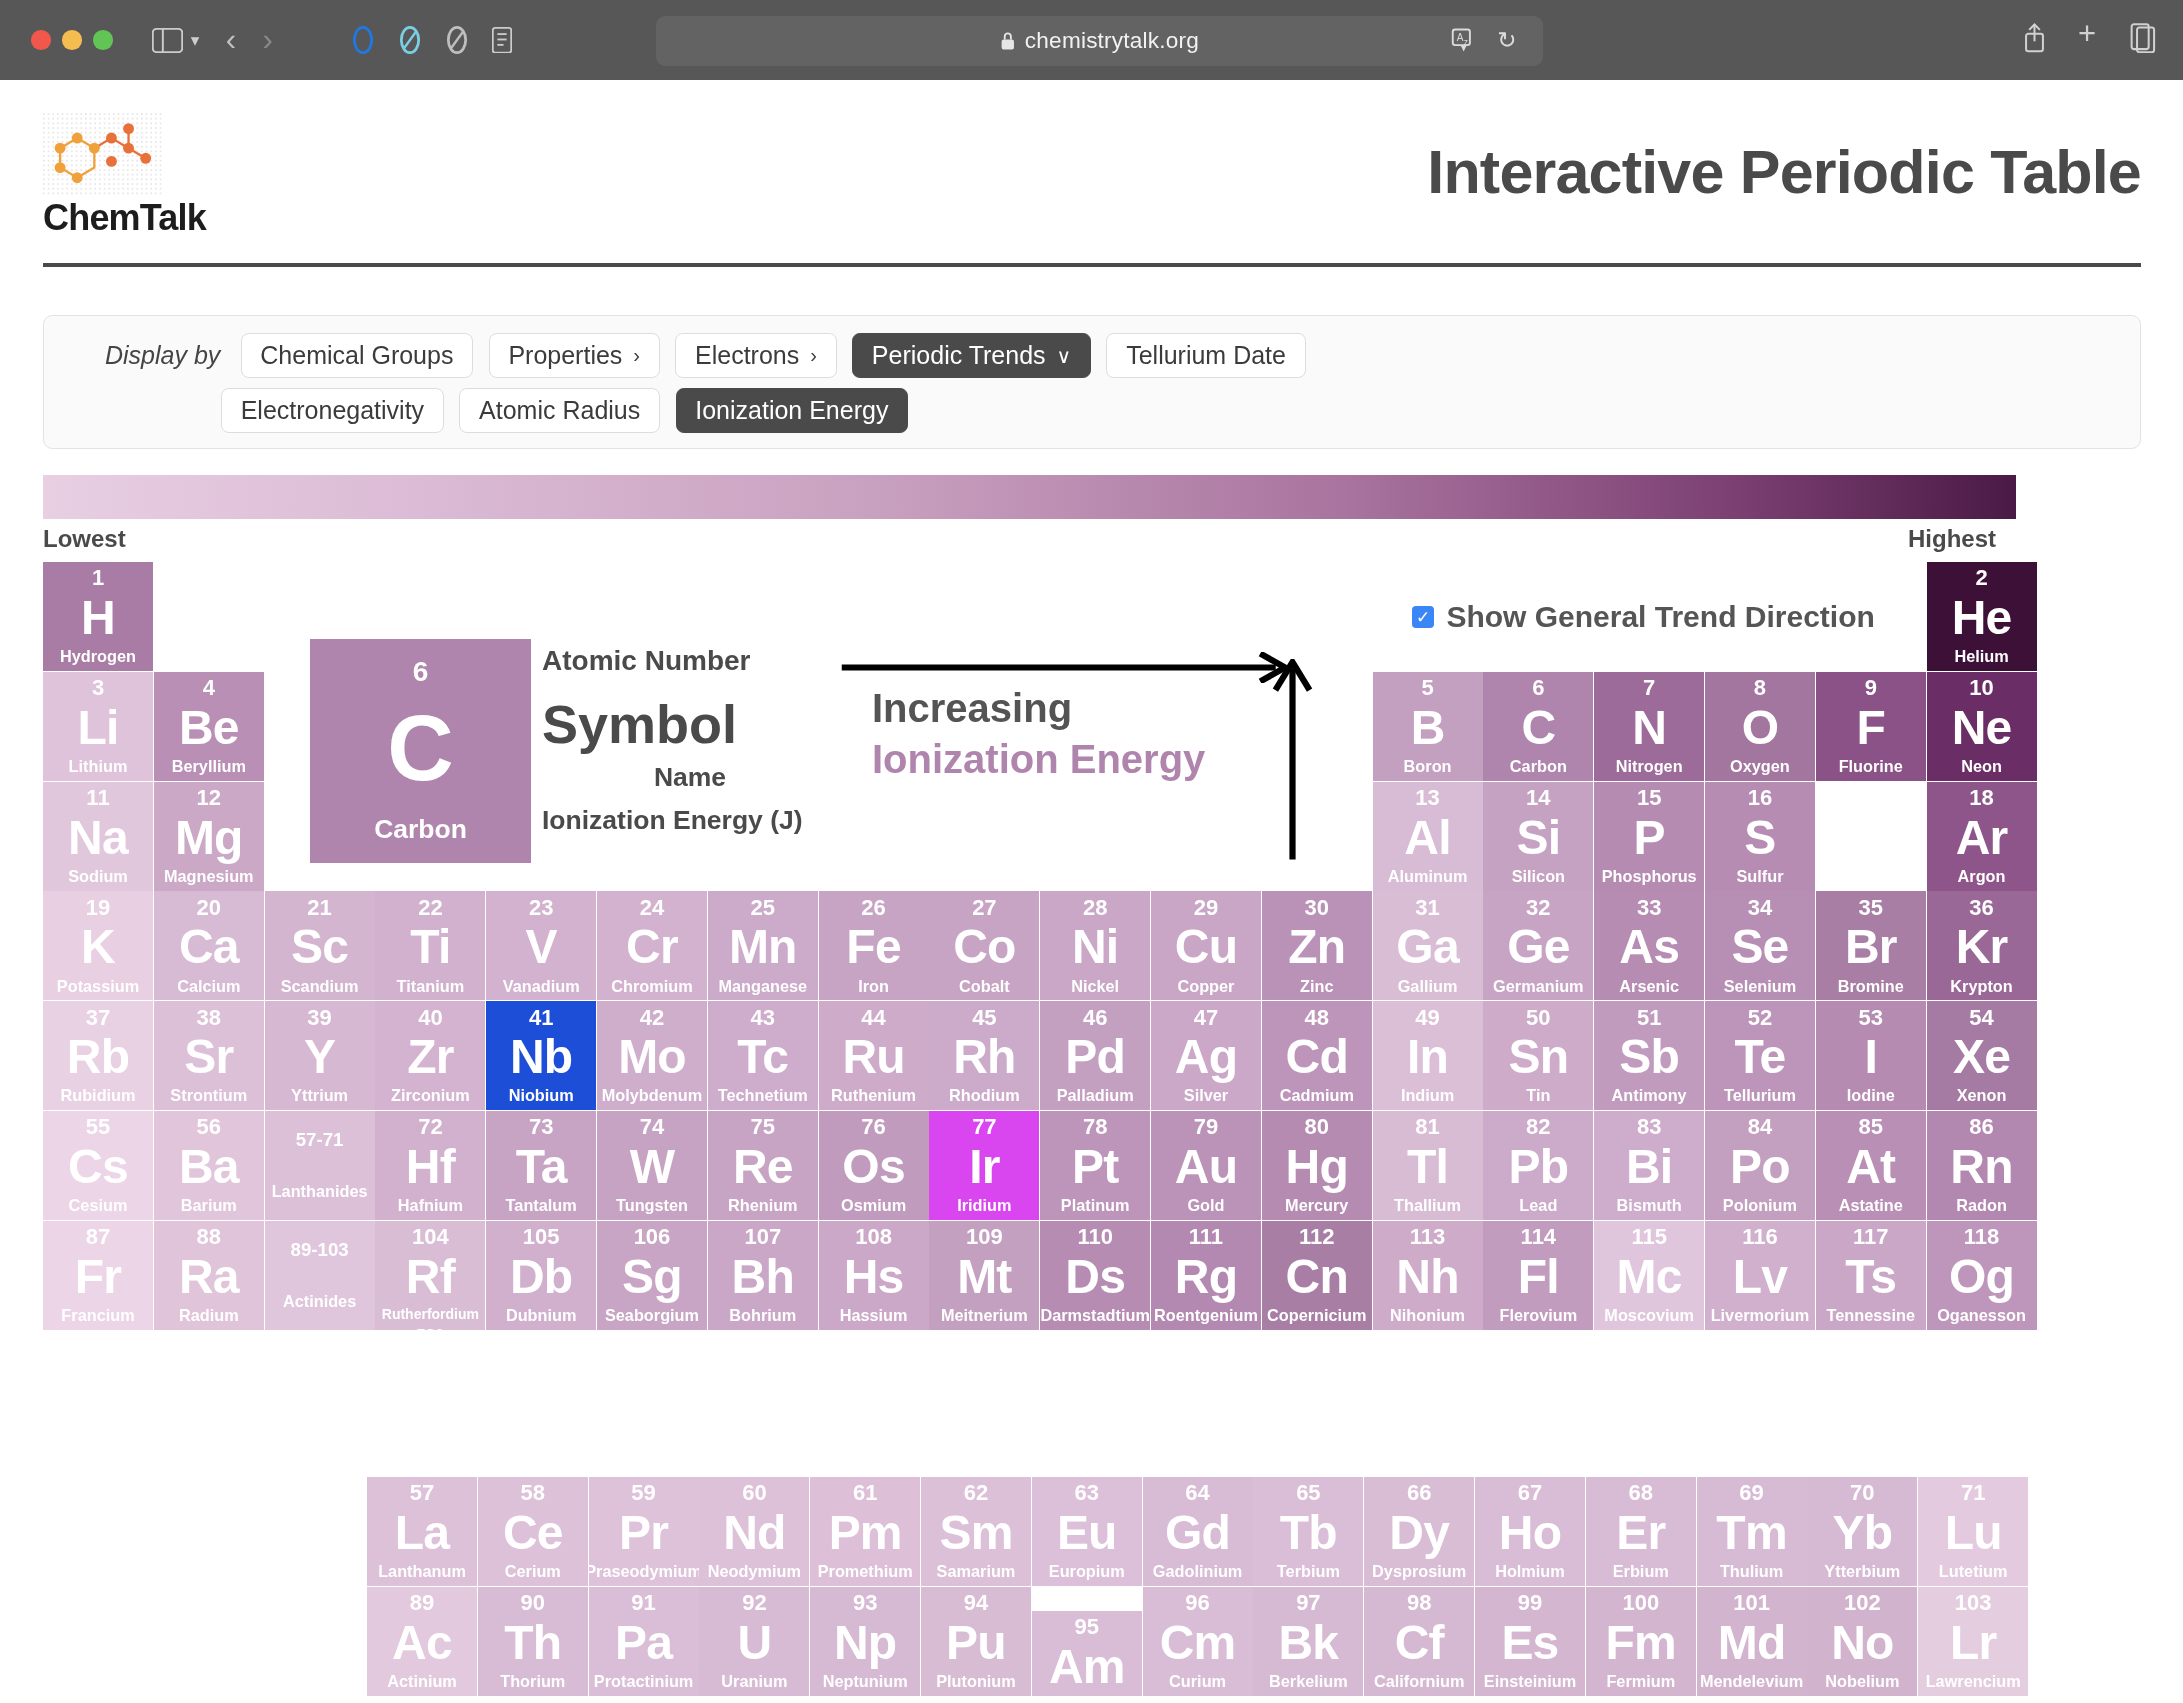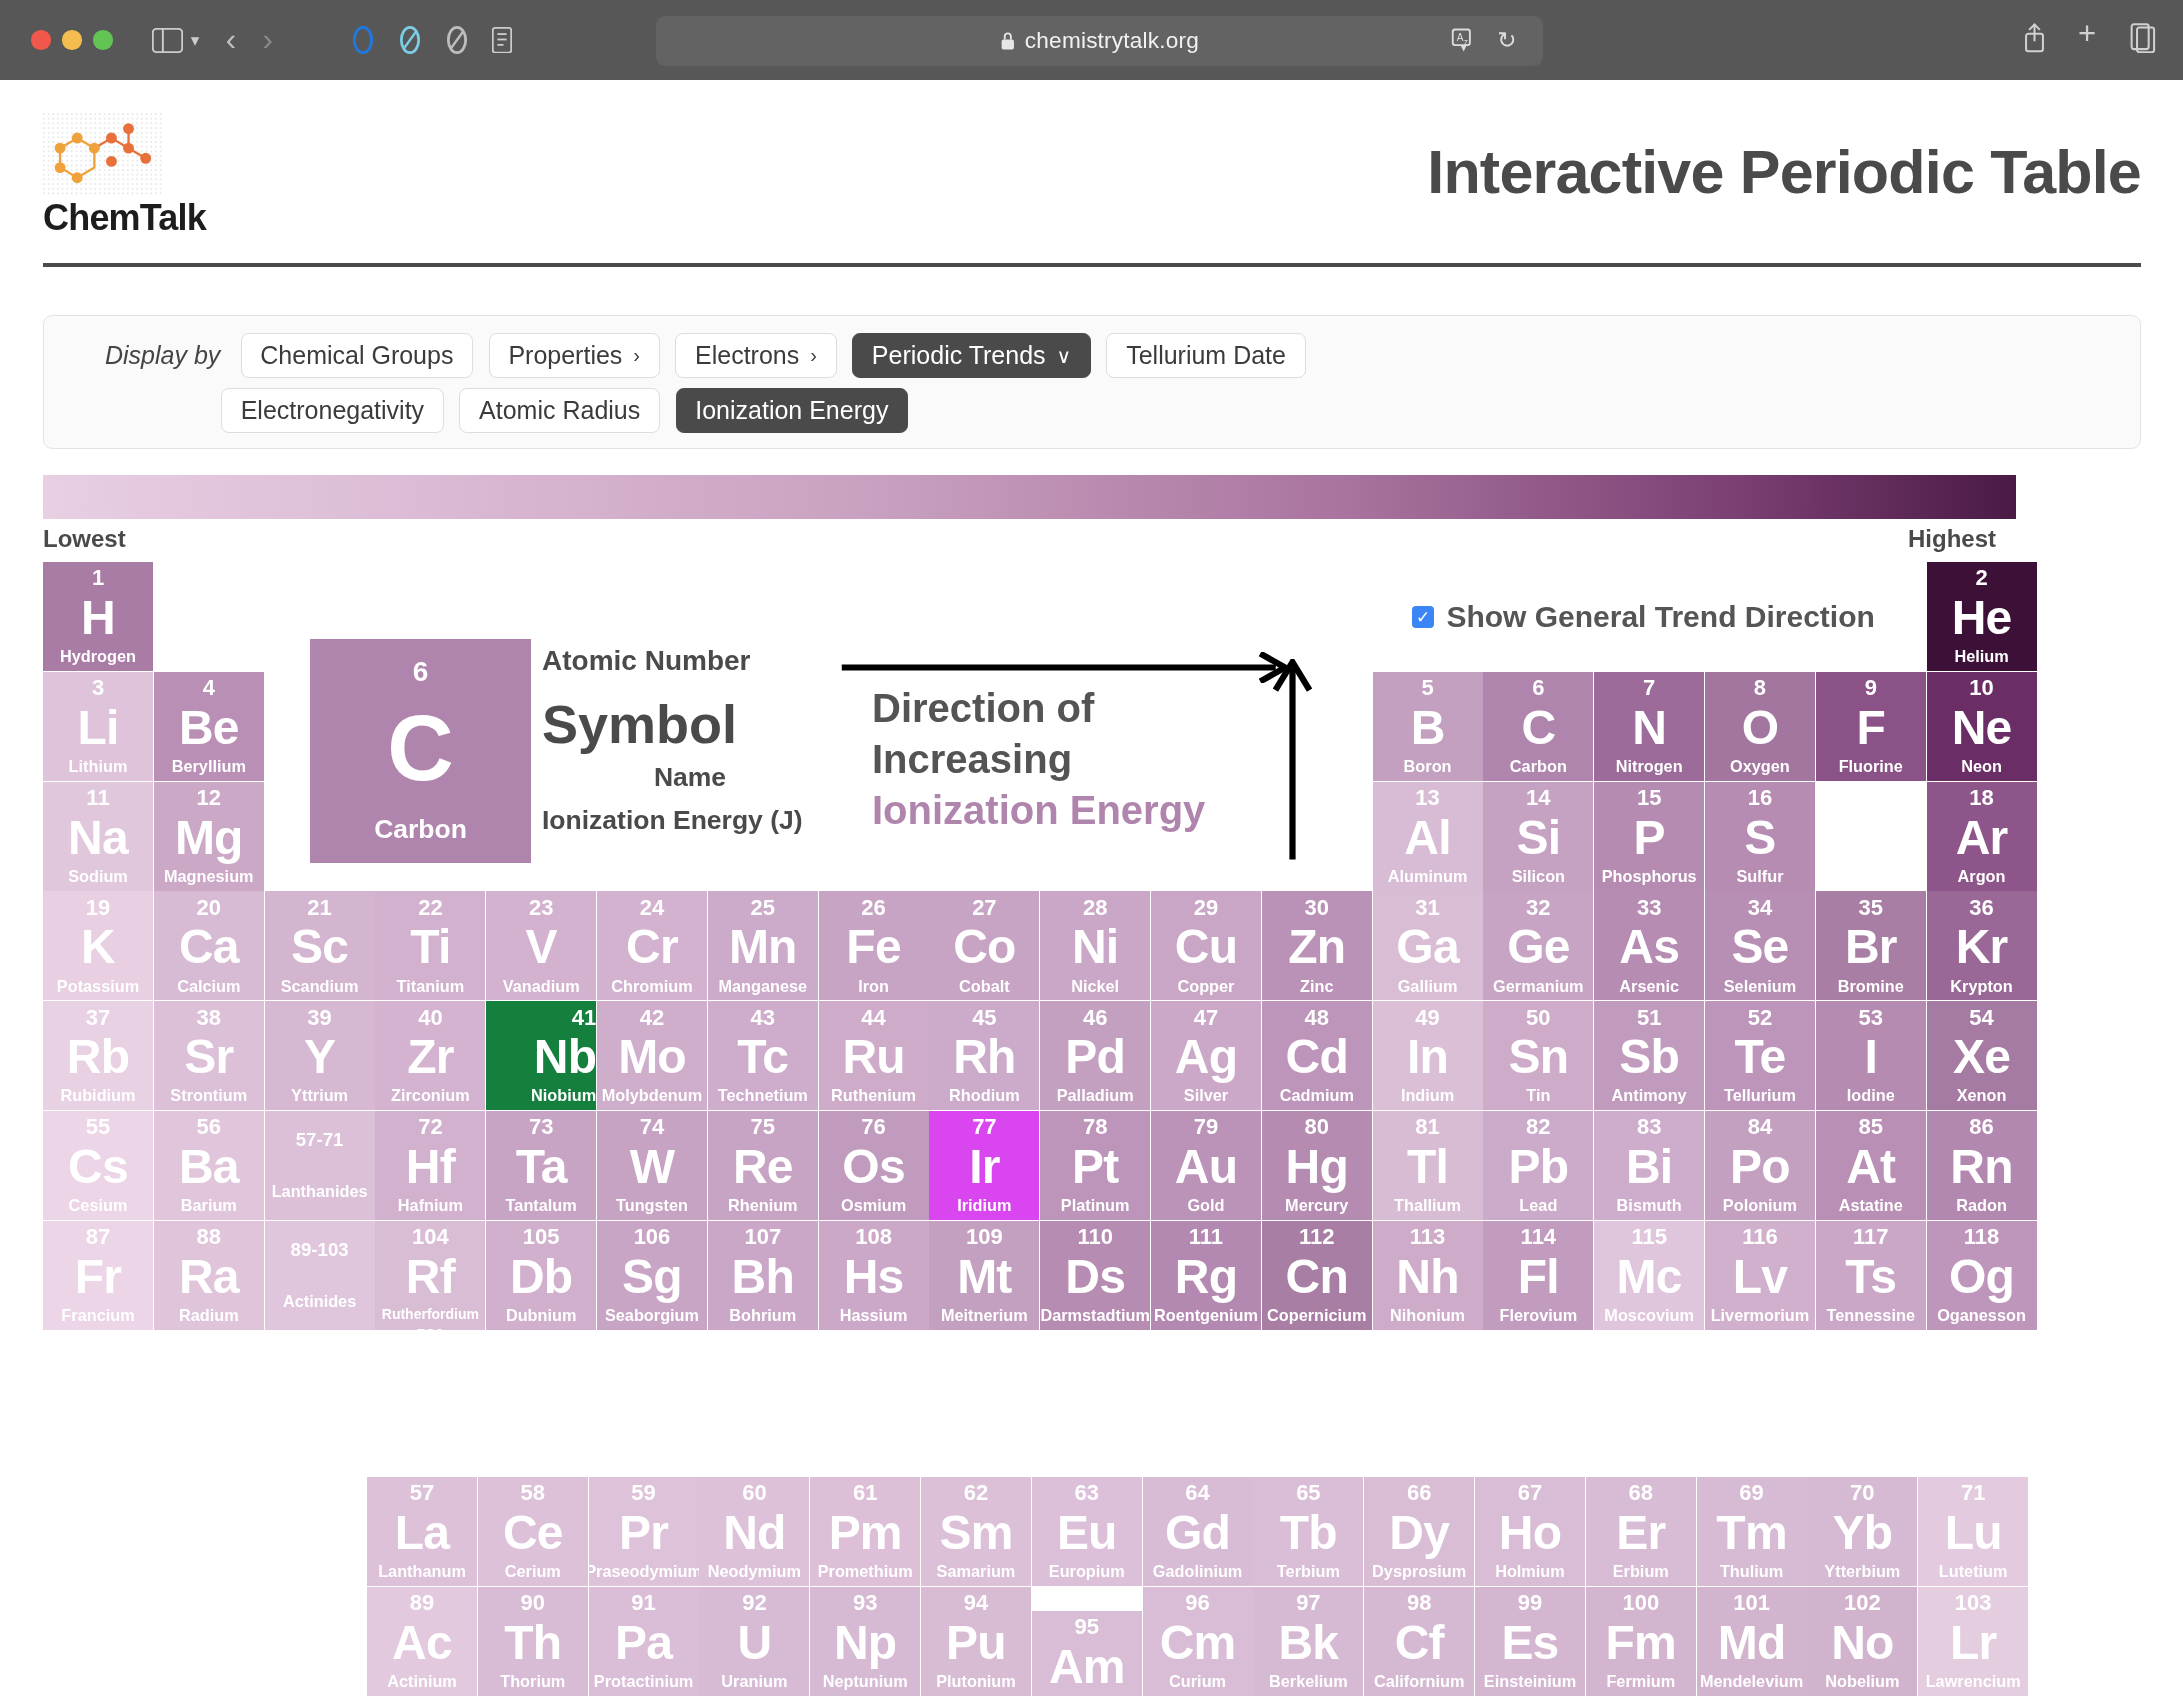--- a/index.html
+++ b/index.html
@@ -967,21 +967,21 @@
       <div class="cell" style="background: rgb(214, 184, 210); grid-area: 5 / 3;">
         <div class="num">39</div>
         <div class="sym">Y</div>
         <div class="nm">Yttrium</div>
       </div>
       <div class="cell" style="background: rgb(211, 179, 208); grid-area: 5 / 4;">
         <div class="num">40</div>
         <div class="sym">Zr</div>
         <div class="nm">Zirconium</div>
       </div>
-      <div class="cell" style="background: #15803d; grid-area: 5 / 5; align-items: flex-end;">
+      <div class="cell" style="background: #1d4ed8; grid-area: 5 / 5;">
         <div class="num">41</div>
         <div class="sym">Nb</div>
         <div class="nm">Niobium</div>
       </div>
       <div class="cell" style="background: rgb(207, 174, 203); grid-area: 5 / 6;">
         <div class="num">42</div>
         <div class="sym">Mo</div>
         <div class="nm">Molybdenum</div>
       </div>
       <div class="cell" style="background: rgb(206, 172, 203); grid-area: 5 / 7;">
@@ -1393,21 +1393,20 @@
   <div id="trend-group">
     <svg id="arrow-horizontal" width="451" height="31" viewBox="0 0 580 40">
       <line x1="0" y1="20" x2="560" y2="20" stroke="#000" stroke-width="8"></line>
       <polyline points="540,2 572,20 540,38" fill="none" stroke="#000" stroke-width="8" stroke-linejoin="miter"></polyline>
     </svg>
     <svg id="arrow-vertical" width="47" height="202" viewBox="0 0 60 260">
       <line x1="30" y1="258" x2="30" y2="12" stroke="#000" stroke-width="8"></line>
       <polyline points="8,40 30,4 52,40" fill="none" stroke="#000" stroke-width="8" stroke-linejoin="miter"></polyline>
     </svg>
     <div id="trend-text">
-      <div class="t-line">Direction of</div>
       <div class="t-line">Increasing</div>
       <div class="t-accent" style="color: rgb(176, 133, 173);">Ionization Energy</div>
     </div>
   </div>
 
   <div id="trend-checkbox-group">
     <div id="trend-checkbox" style="background: rgb(59, 134, 247);">✓</div>
     <div id="trend-checkbox-label">Show General Trend Direction</div>
   </div>
 

